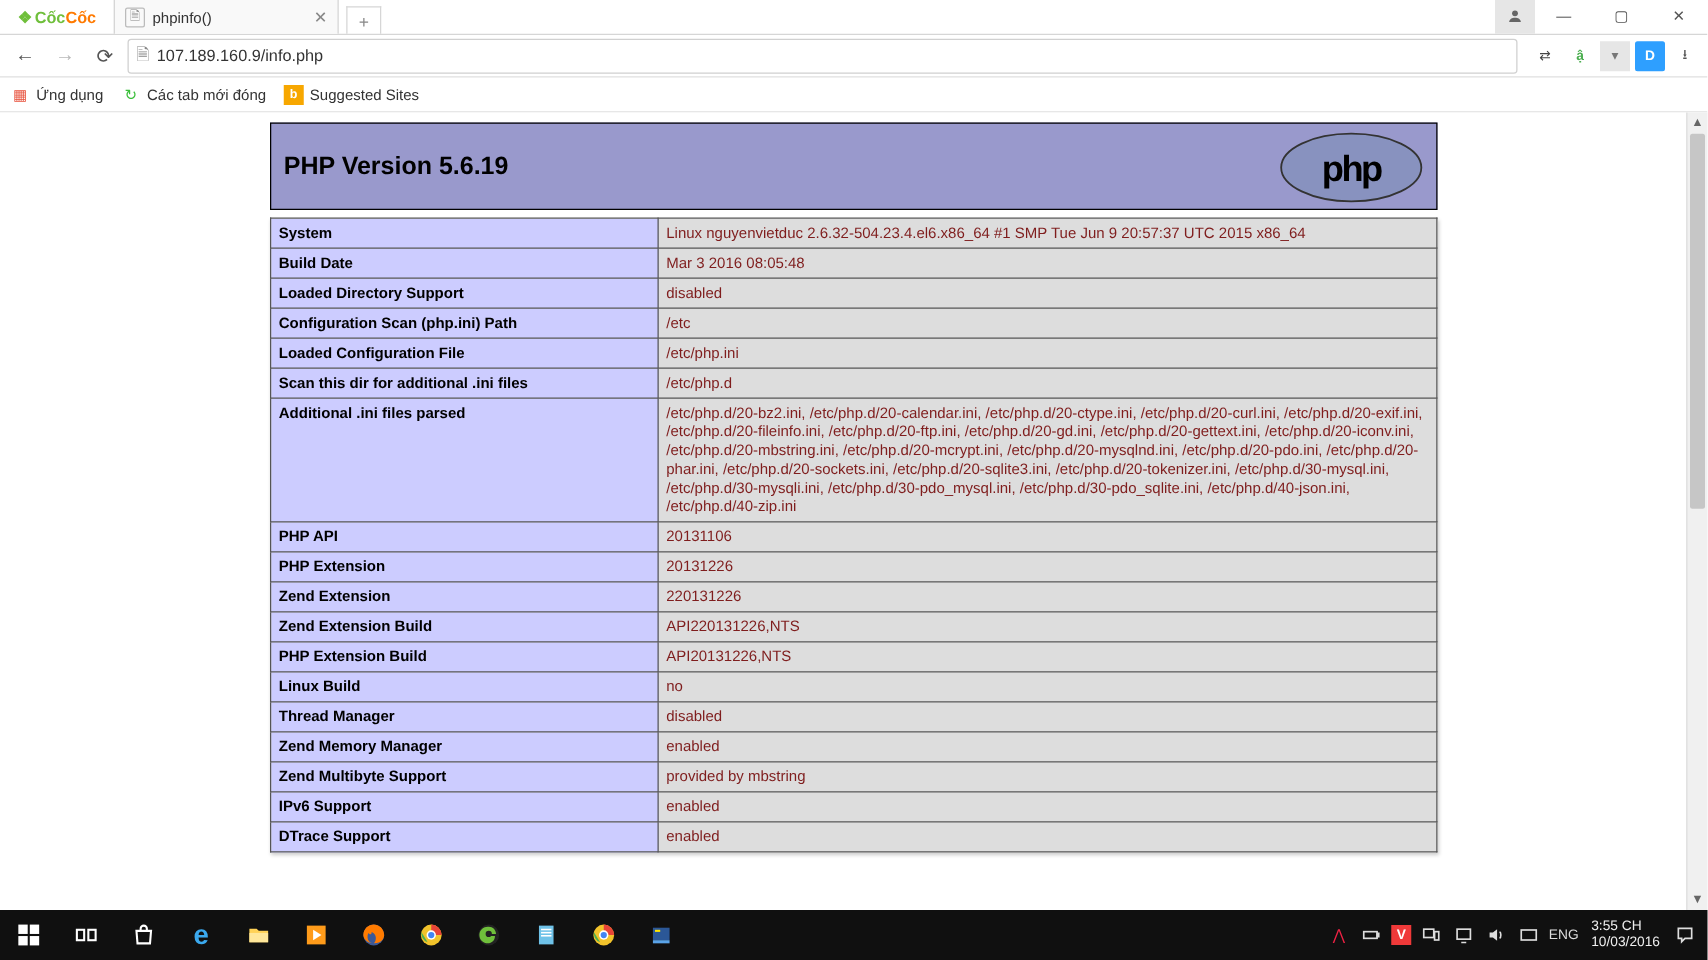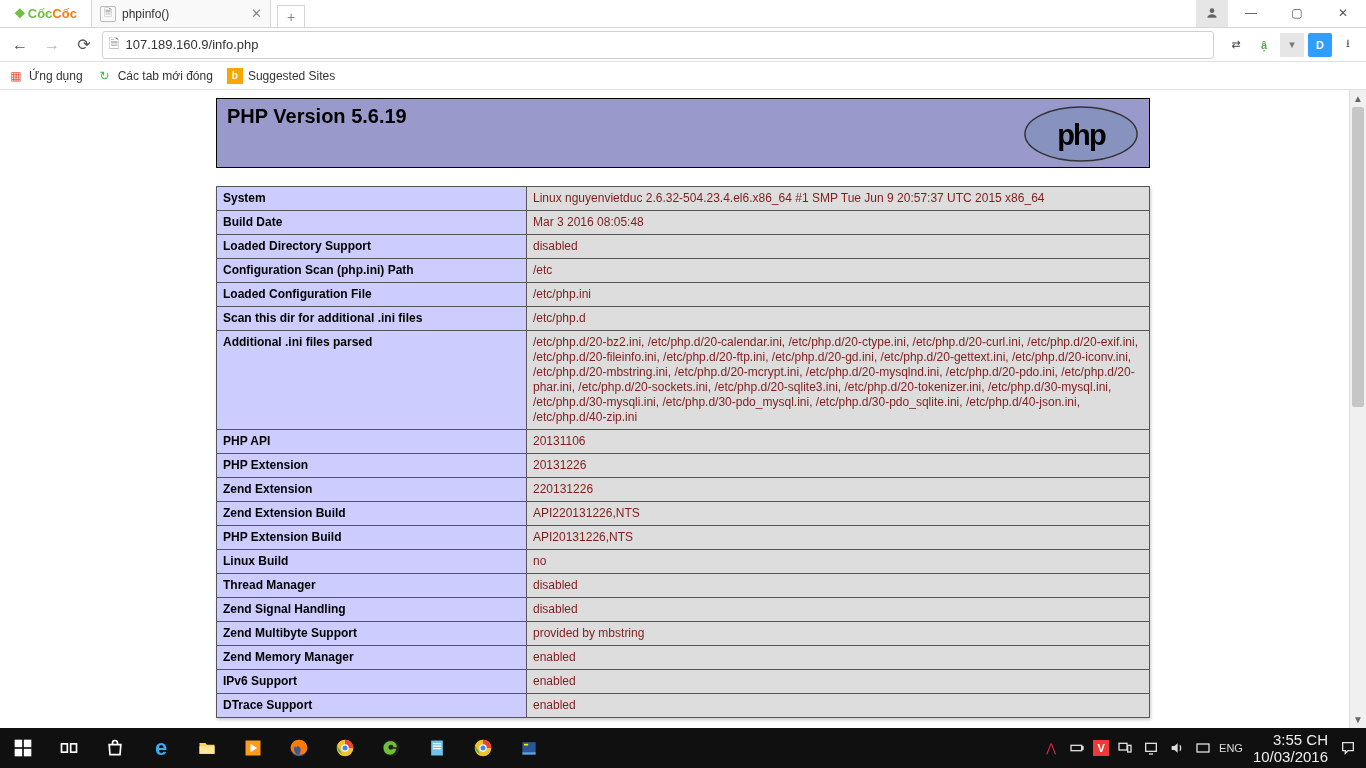--- a/index.html
+++ b/index.html
@@ -22,38 +22,38 @@
   .nav-btn.disabled{color:#b8b8b8}
   .omnibox{flex:1;height:28px;border:1px solid #d0d0d0;border-radius:3px;display:flex;align-items:center;padding:0 6px;color:#333;font-size:13px}
   .omnibox .page-ic{color:#888;margin-right:6px}
   .ext-area{display:flex;align-items:center;gap:4px;padding-left:6px}
   .ext-btn{width:24px;height:24px;display:flex;align-items:center;justify-content:center;font-size:11px;color:#555}
   .bm-bar{height:28px;display:flex;align-items:center;padding:0 8px;gap:14px;border-bottom:1px solid #e0e0e0;font-size:12px;color:#333}
   .bm-item{display:flex;align-items:center;gap:5px}
   .bm-ic{width:16px;height:16px;display:flex;align-items:center;justify-content:center;font-size:12px}
   .viewport{position:absolute;top:90px;bottom:40px;left:0;right:0;overflow:auto;background:#fff}
   .page{width:934px;margin:8px auto 40px}
-  .hdr{background:#9999CC;border:1px solid #000;padding:6px 10px;height:70px;display:flex;position:relative}
+  .hdr{background:#9999CC;border:1px solid #000;padding:6px 10px;height:70px;display:flex;align-items:center;position:relative}
   .hdr h1{margin:0;font-size:20px;font-weight:bold;color:#000;font-family:Arial,sans-serif}
   .php-logo{position:absolute;right:8px;top:6px;width:120px;height:58px}
-  table.info{width:100%;border-collapse:collapse;margin-top:18px;box-shadow:1px 2px 3px #ccc;font-family:Arial,sans-serif}
+  table.info{width:100%;border-collapse:collapse;margin-top:6px;box-shadow:1px 2px 3px #ccc;font-family:Arial,sans-serif}
   table.info td{border:1px solid #555;padding:4px 6px;font-size:12px;vertical-align:top;line-height:1.25}
   table.info td.e{background:#CCCCFF;font-weight:bold;width:310px;color:#000}
   table.info td.v{background:#DDDDDD;color:#7f1d1d;word-break:break-word}
   .vscroll{position:absolute;top:90px;right:0;width:17px;bottom:40px;background:#f0f0f0;border-left:1px solid #ddd}
   .vscroll .thumb{position:absolute;left:2px;right:2px;top:17px;height:300px;background:#c6c6c6;border-radius:2px}
   .vscroll .arr{position:absolute;left:0;right:0;height:17px;display:flex;align-items:center;justify-content:center;color:#666;font-size:10px}
   .vscroll .arr.up{top:0}
   .vscroll .arr.dn{bottom:0}
   .taskbar{position:absolute;bottom:0;left:0;right:0;height:40px;background:#101010;display:flex;align-items:center;color:#fff;font-size:11px}
   .tb-item{width:46px;height:40px;display:flex;align-items:center;justify-content:center;color:#fff;font-size:16px}
   .tb-item svg,.tb-item .em{width:20px;height:20px}
   .tray{margin-left:auto;display:flex;align-items:center;height:100%;gap:6px;padding-right:8px}
   .tray .tic{width:20px;height:40px;display:flex;align-items:center;justify-content:center;color:#ddd;font-size:12px}
-  .clock{text-align:right;line-height:1.15;padding:0 4px;color:#eee;font-size:15px}
+  .clock{line-height:1.15;padding:0 4px;color:#eee;font-size:11px}
 </style>
 </head>
 <body>
 
 <div class="tab-strip">
   <div class="logo">
     <span class="leaf">❖</span>
     <span class="t1">Cốc</span>
     <span class="t2">Cốc</span>
   </div>
@@ -169,30 +169,26 @@
           </tr>
           <tr>
             <td class="e">Linux Build</td>
             <td class="v">no</td>
           </tr>
           <tr>
             <td class="e">Thread Manager</td>
             <td class="v">disabled</td>
           </tr>
           <tr>
-            <td class="e">Zend Signal Handling</td>
-            <td class="v">disabled</td>
+            <td class="e">Zend Memory Manager</td>
+            <td class="v">enabled</td>
           </tr>
           <tr>
             <td class="e">Zend Multibyte Support</td>
             <td class="v">provided by mbstring</td>
-          </tr>
-          <tr>
-            <td class="e">Zend Memory Manager</td>
-            <td class="v">enabled</td>
           </tr>
           <tr>
             <td class="e">IPv6 Support</td>
             <td class="v">enabled</td>
           </tr>
           <tr>
             <td class="e">DTrace Support</td>
             <td class="v">enabled</td>
           </tr>
         </tbody>

